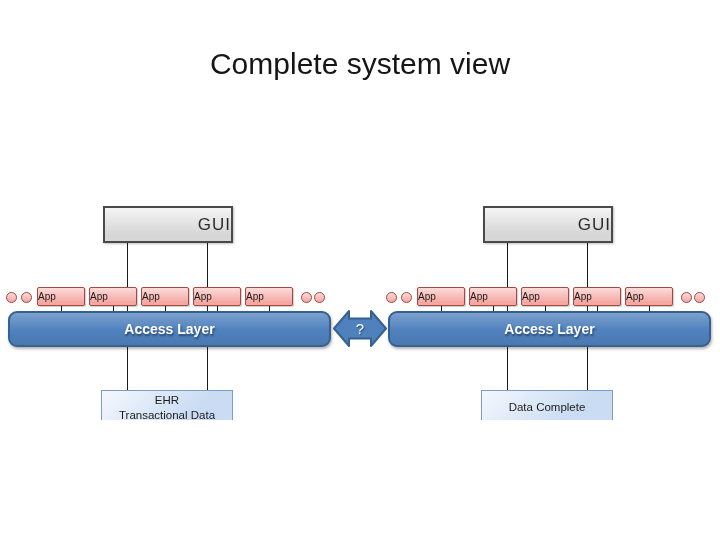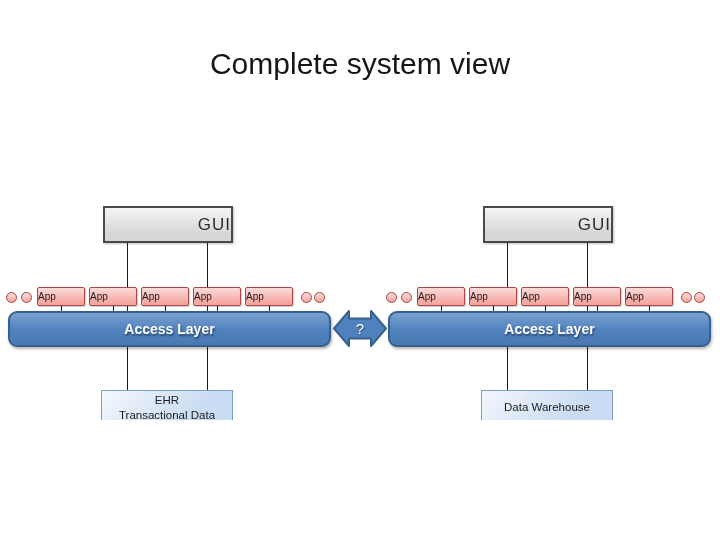--- a/index.html
+++ b/index.html
@@ -231,21 +231,21 @@
       </div>
 
     <div class="access-bar">
       <span>Access Layer</span>
     </div>
 
     <div class="vline db-line-a"></div>
     <div class="vline db-line-b"></div>
 
     <div class="datastore">
-      <span>Data Warehouse</span>
+      <span>Data Complete</span>
       <span></span>
     </div>
   </section>
 
   <div class="connector">
     <svg viewBox="0 0 54 39" width="54" height="39">
       <polygon points="1,19.5 16,2 16,9.5 38,9.5 38,2 53,19.5 38,37 38,29.5 16,29.5 16,37"></polygon>
     </svg>
     <span class="qmark">?</span>
   </div>

